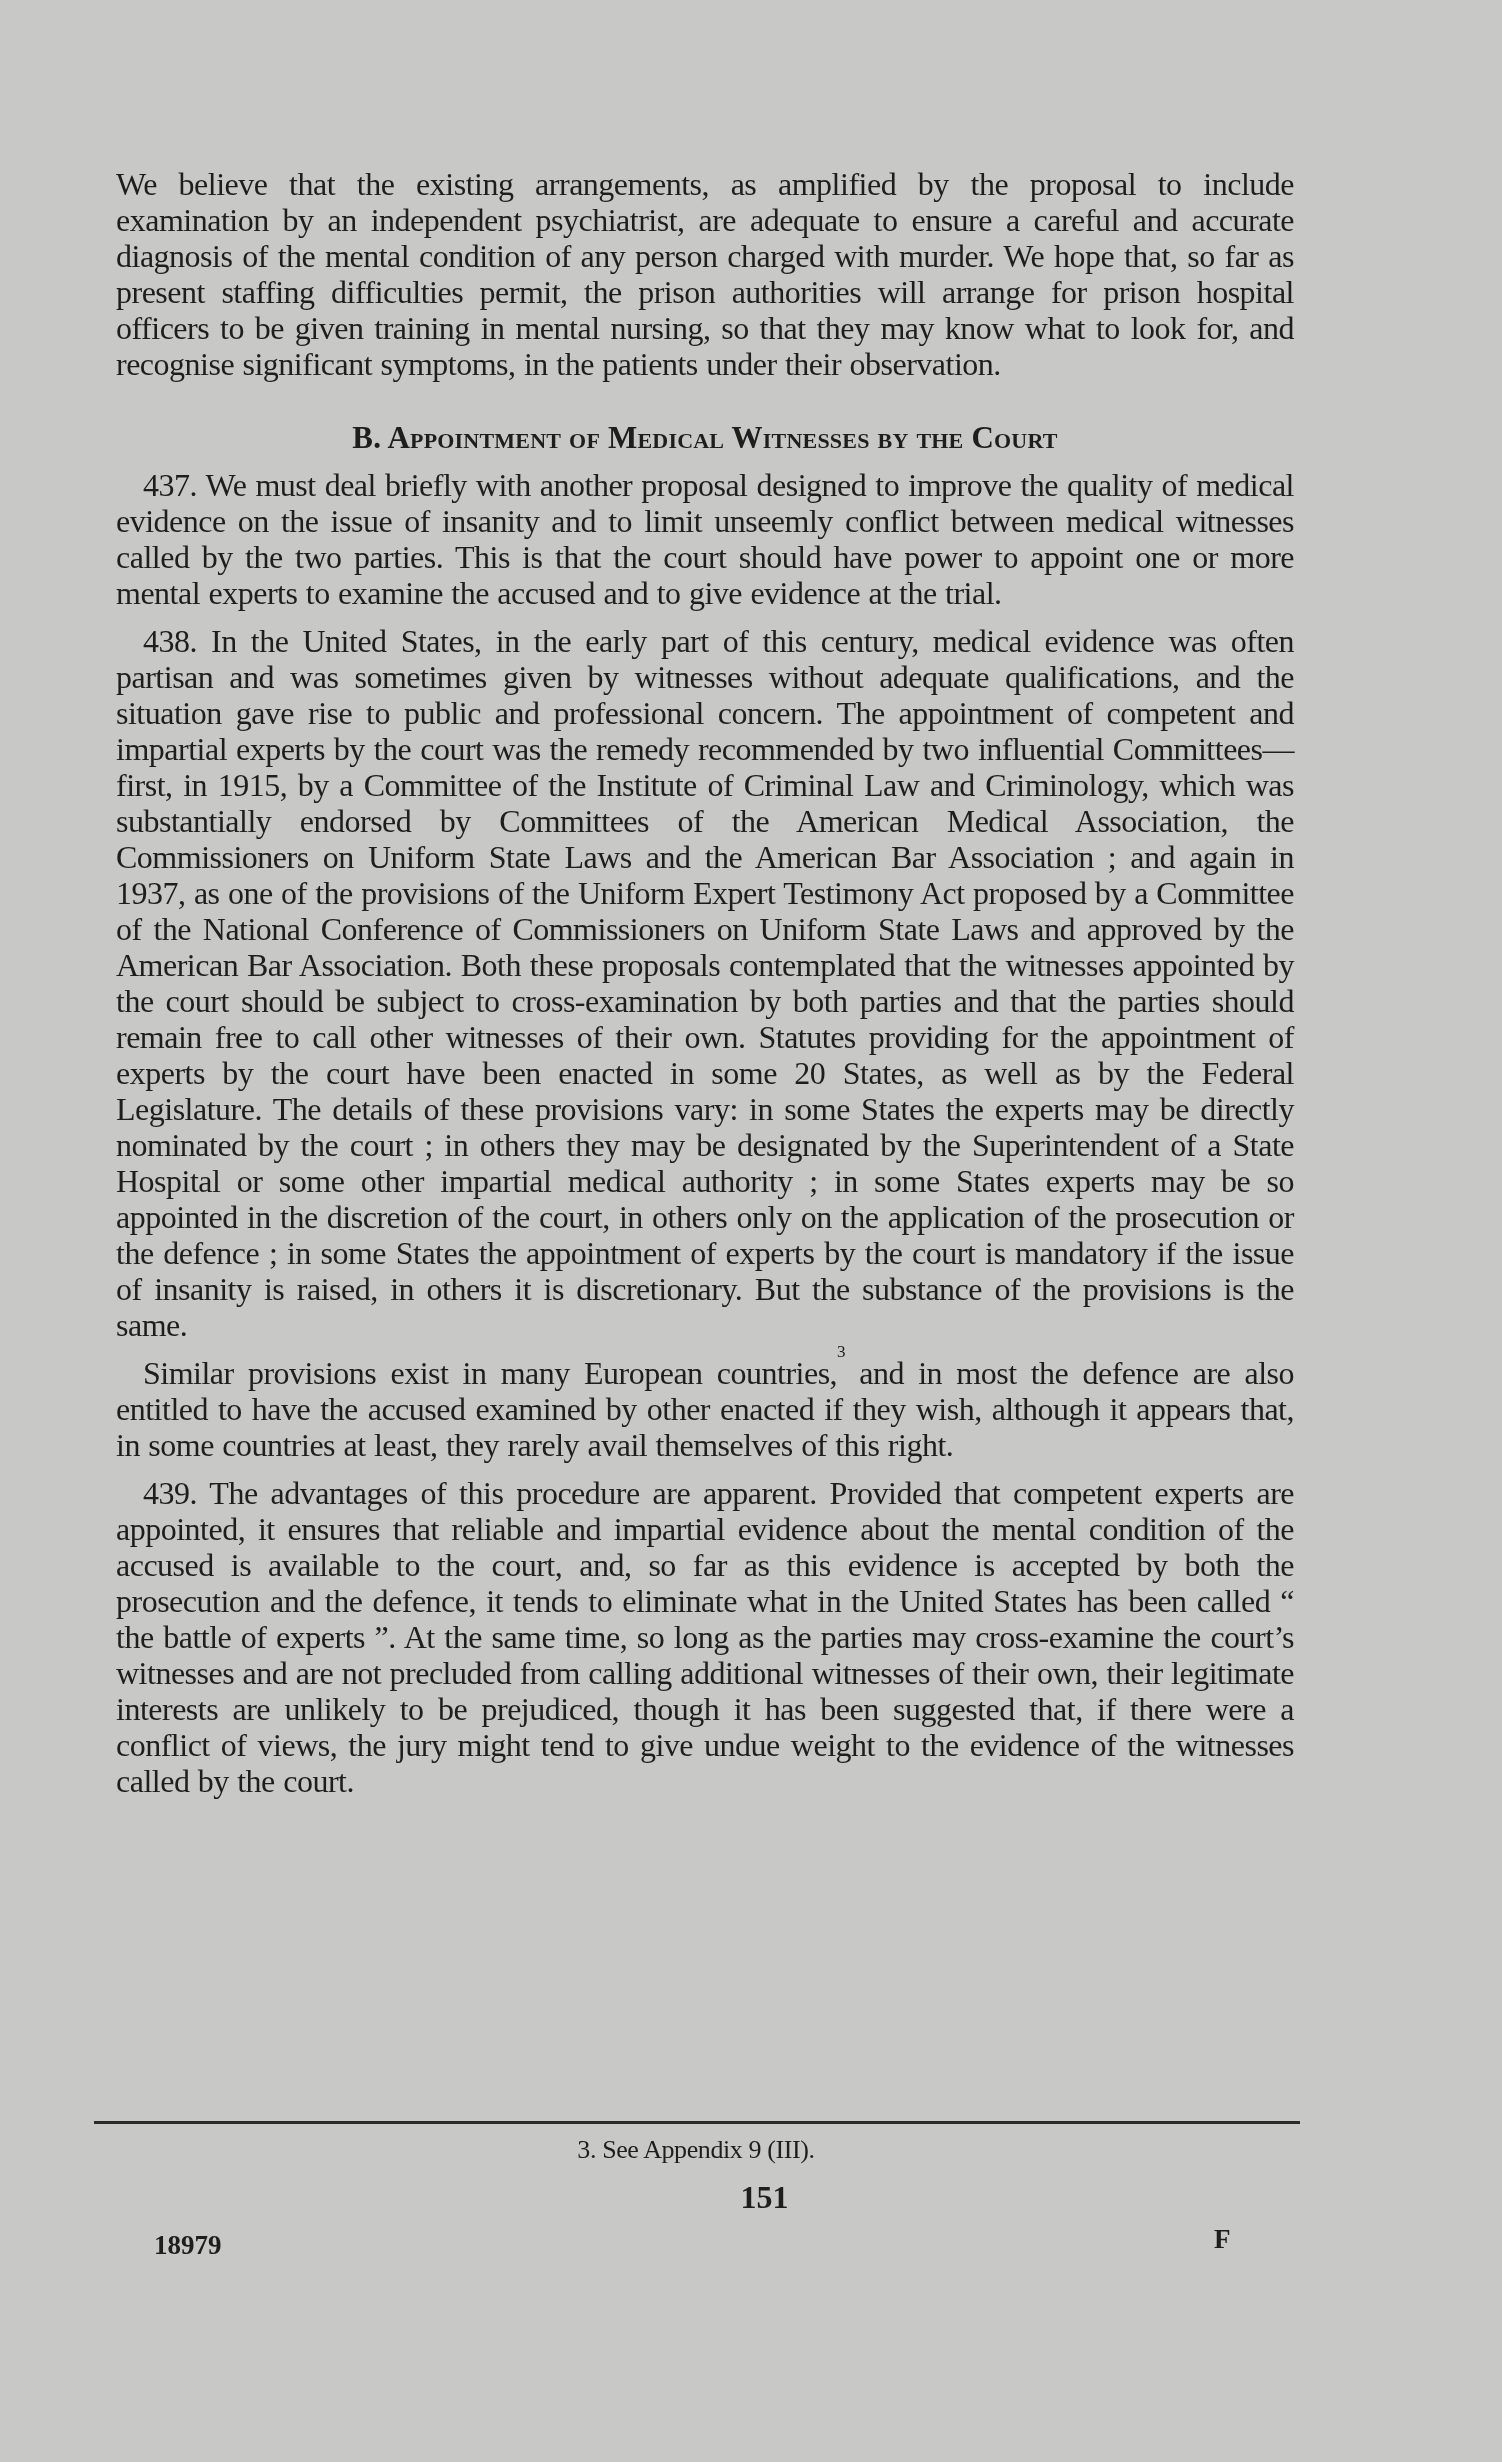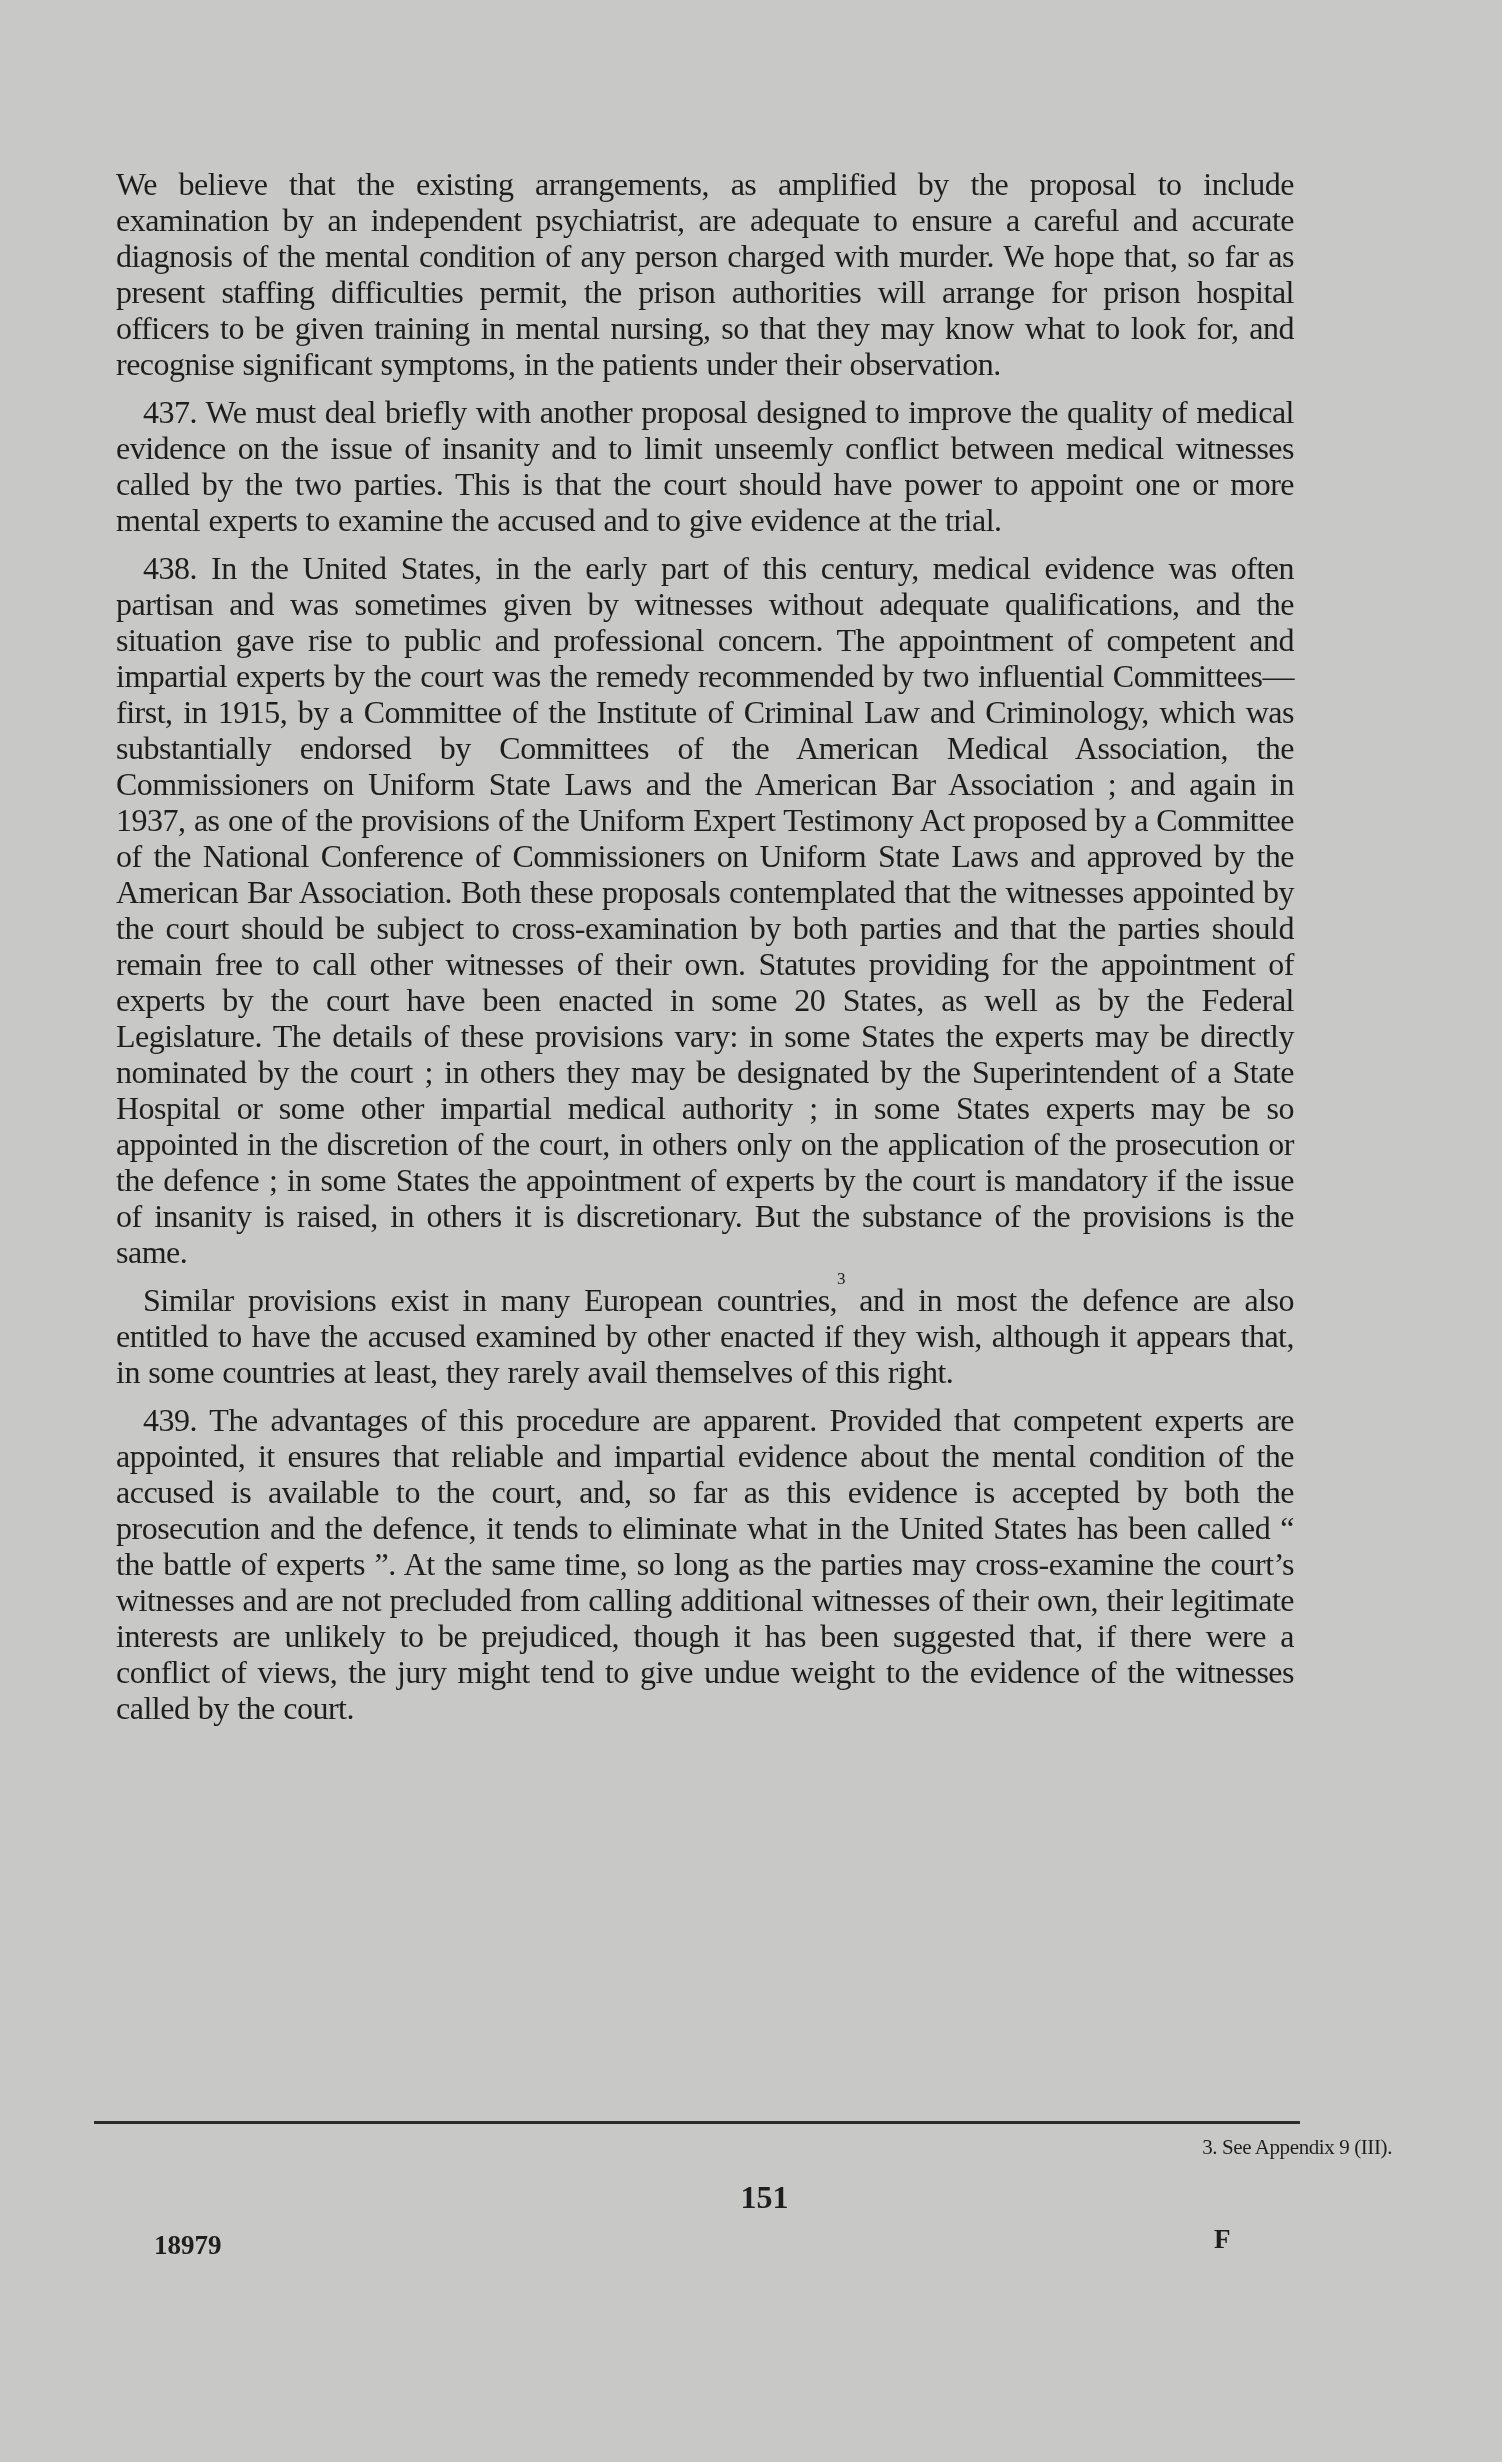--- a/index.html
+++ b/index.html
@@ -56,22 +56,22 @@
     top: 2121px;
     width: 1206px;
     height: 2.6px;
     background: #2a2a2a;
   }
   .footnote {
     position: absolute;
     left: 0;
     width: 1392px;
     top: 2135px;
-    text-align: right;
-    font-size: 21px;
+    text-align: center;
+    font-size: 26px;
     letter-spacing: -0.4px;
   }
   .pagenum {
     position: absolute;
     left: 0;
     width: 1503px;
     top: 2179px;
     text-align: center;
     font-size: 32px;
     font-weight: bold;
@@ -91,20 +91,21 @@
     font-size: 27px;
     font-weight: bold;
   }
 </style>
 </head>
 <body>
 
 <div class="page">
   <p class="para">We believe that the existing arrangements, as amplified by the proposal to include examination by an independent psychiatrist, are adequate to ensure a careful and accurate diagnosis of the mental condition of any person charged with murder. We hope that, so far as present staffing difficulties permit, the prison authorities will arrange for prison hospital officers to be given training in mental nursing, so that they may know what to look for, and recognise significant symptoms, in the patients under their observation.</p>
 
+  <h2 class="heading">B. Appointment of Medical Witnesses by the Court</h2>
 
   <p class="para indent"><span>437.</span> <span>We must deal briefly with another proposal designed to improve the quality of medical evidence on the issue of insanity and to limit unseemly conflict between medical witnesses called by the two parties. This is that the court should have power to appoint one or more mental experts to examine the accused and to give evidence at the trial.</span></p>
 
   <p class="para indent gap-small"><span>438.</span> <span>In the United States, in the early part of this century, medical evidence was often partisan and was sometimes given by witnesses without adequate qualifications, and the situation gave rise to public and professional concern. The appointment of competent and impartial experts by the court was the remedy recommended by two influential Committees—first, in 1915, by a Committee of the Institute of Criminal Law and Criminology, which was substantially endorsed by Committees of the American Medical Association, the Commissioners on Uniform State Laws and the American Bar Association ; and again in 1937, as one of the provisions of the Uniform Expert Testimony Act proposed by a Committee of the National Conference of Commissioners on Uniform State Laws and approved by the American Bar Association. Both these proposals contemplated that the witnesses appointed by the court should be subject to cross-examination by both parties and that the parties should remain free to call other witnesses of their own. Statutes providing for the appointment of experts by the court have been enacted in some 20 States, as well as by the Federal Legislature. The details of these provisions vary: in some States the experts may be directly nominated by the court ; in others they may be designated by the Superintendent of a State Hospital or some other impartial medical authority ; in some States experts may be so appointed in the discretion of the court, in others only on the application of the prosecution or the defence ; in some States the appointment of experts by the court is mandatory if the issue of insanity is raised, in others it is discretionary. But the substance of the provisions is the same.</span></p>
 
   <p class="para indent gap-small"><span>Similar provisions exist in many European countries,</span><sup class="fn">3</sup><span> and in most the defence are also entitled to have the accused examined by other enacted if they wish, although it appears that, in some countries at least, they rarely avail themselves of this right.</span></p>
 
   <p class="para indent gap-small"><span>439.</span> <span>The advantages of this procedure are apparent. Provided that competent experts are appointed, it ensures that reliable and impartial evidence about the mental condition of the accused is available to the court, and, so far as this evidence is accepted by both the prosecution and the defence, it tends to eliminate what in the United States has been called “ the battle of experts ”. At the same time, so long as the parties may cross-examine the court’s witnesses and are not precluded from calling additional witnesses of their own, their legitimate interests are unlikely to be prejudiced, though it has been suggested that, if there were a conflict of views, the jury might tend to give undue weight to the evidence of the witnesses called by the court.</span></p>
 </div>
 

